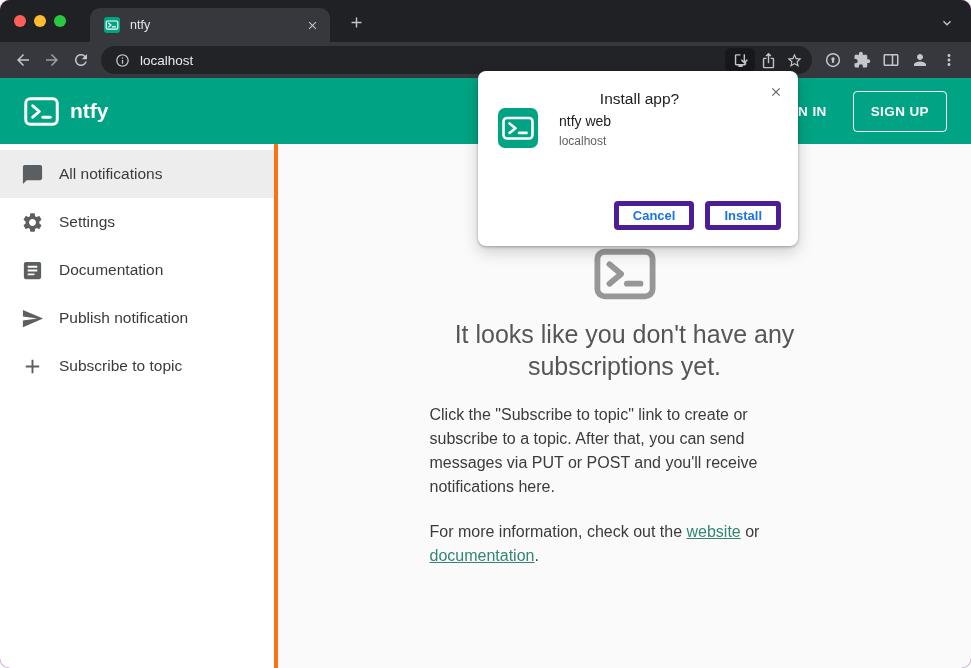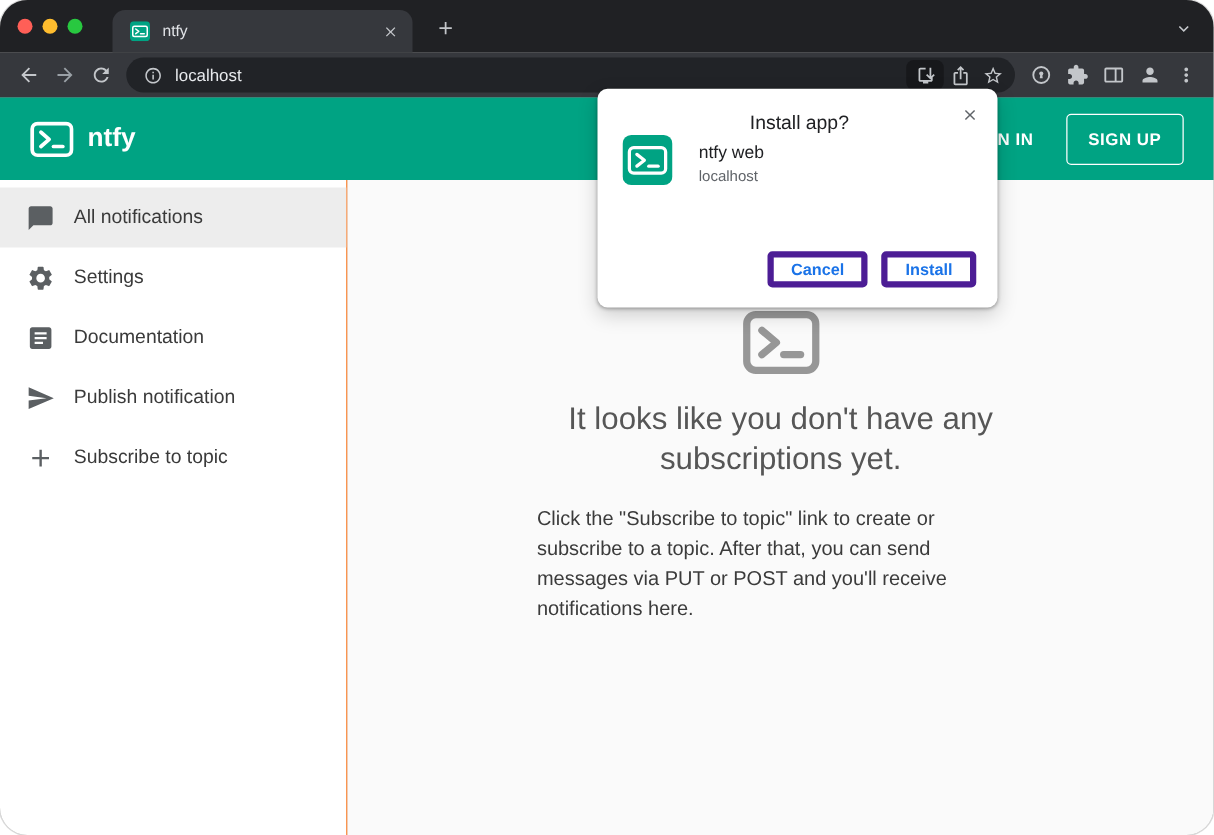--- a/index.html
+++ b/index.html
@@ -1,20 +1,20 @@
 <!DOCTYPE html>
 <html style="--brand-teal: #00a383; --link: #338574; --chrome-blue: #1a73e8;"><head>
 <meta charset="utf-8">
 <style>
   * { margin:0; padding:0; box-sizing:border-box; }
   html,body { width:971px; height:668px; }
   body { font-family:"Liberation Sans", sans-serif; background:#ffffff; }
 
-  .window { position:relative; width:971px; height:668px; border-radius:22px; overflow:hidden;
-            background:#a3a3a3; box-shadow:0 0 0 1px rgba(0,0,0,.15); }
+  .window { position:relative; width:971px; height:668px; border-radius:10px; overflow:hidden;
+            background:#a21caf; box-shadow:0 0 0 1px rgba(0,0,0,.15); }
 
   
   .tabstrip { position:relative; height:42px; background:#202124; }
   .traffic-lights { position:absolute; left:14px; top:15px; display:flex; gap:8px; }
   .light { width:12px; height:12px; border-radius:50%; border:none; cursor:pointer; }
   .light.red{background:#ff5f57} .light.yellow{background:#febc2e} .light.green{background:#28c840}
   .tab { position:absolute; left:90px; top:8px; width:240px; height:34px; background:#36383d;
          border-radius:10px 10px 0 0; display:flex; align-items:center; padding:0 8px 0 14px; cursor:pointer; }
   .tab-favicon { width:16px; height:16px; flex:none; }
   .tab-title { color:#e2e4e8; font-size:12.5px; margin-left:10px; flex:1; white-space:nowrap; overflow:hidden; }
@@ -47,21 +47,21 @@
   .appbar .logo { display:flex; flex:none; }
   .appbar .logo svg { width:35px; height:29px; }
   .appbar-title { font-size:21px; font-weight:bold; margin-left:11px; flex:1; }
   .signin-btn { background:none; border:none; color:#fff; font-family:inherit; font-weight:bold; font-size:13.5px;
                 letter-spacing:.4px; margin-right:18px; padding:8px 8px; cursor:pointer; }
   .signup-btn { background:none; border:1.5px solid #fff; border-radius:4px; color:#fff; font-family:inherit;
                 font-weight:bold; font-size:13.5px; letter-spacing:.4px; padding:12px 17px; cursor:pointer; }
 
   
   .content { display:flex; height:524px; }
-  .sidebar { width:278px; background:#fff; border-right:1px solid #f97316; padding-top:6px; flex:none; }
+  .sidebar { width:278px; background:#fff; border-right:4px solid #f97316; padding-top:6px; flex:none; }
   .nav-item { height:48px; display:flex; align-items:center; padding:0 16px 0 21px; font-size:15.5px; color:#3a3a3a;
               cursor:pointer; }
   .nav-item.selected { background:#ededed; }
   .nav-item .nav-icon { width:23px; height:23px; margin-right:15px; flex:none; display:flex; }
   .nav-item .nav-icon svg { width:23px; height:23px; fill:#5b5f62; }
 
   .main { flex:1; background:#fafafa; display:flex; justify-content:center; overflow:hidden; }
   .empty { width:390px; margin-top:104px; text-align:center; }
   .empty .big-icon { display:inline-flex; }
   .empty .big-icon svg { width:62px; height:52px; }
@@ -260,20 +260,21 @@
       <div class="empty">
         <span class="big-icon">
           <svg viewBox="0 0 64 53">
               <rect x="3.5" y="3.5" width="57" height="46" rx="7.5" fill="none" stroke="#979797" stroke-width="6"></rect>
               <path d="M16 16.5 L28 26.5 L16 36.5" fill="none" stroke="#979797" stroke-width="6" stroke-linecap="round" stroke-linejoin="round"></path>
               <line x1="34" y1="36.5" x2="48" y2="36.5" stroke="#979797" stroke-width="6" stroke-linecap="round"></line>
             </svg>
         </span>
         <h2>It looks like you don't have any subscriptions yet.</h2>
         <p>Click the "Subscribe to topic" link to create or subscribe to a topic. After that, you can send messages via PUT or POST and you'll receive notifications here.</p>
+        <p><span>For more information, check out the </span><a href="#">website</a><span> or </span><a href="#">documentation</a><span>.</span></p>
       </div>
     </main>
   </div>
 
   <div class="install-dialog">
     <div class="dlg-title">Install app?</div>
     <button class="icon-btn dlg-close">
       <svg viewBox="0 0 24 24" fill="currentColor">
           <path d="M19 6.41L17.59 5 12 10.59 6.41 5 5 6.41 10.59 12 5 17.59 6.41 19 12 13.41 17.59 19 19 17.59 13.41 12z"></path>
         </svg>

